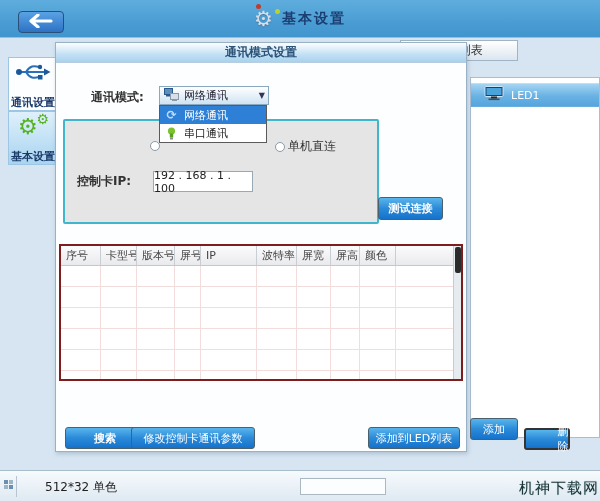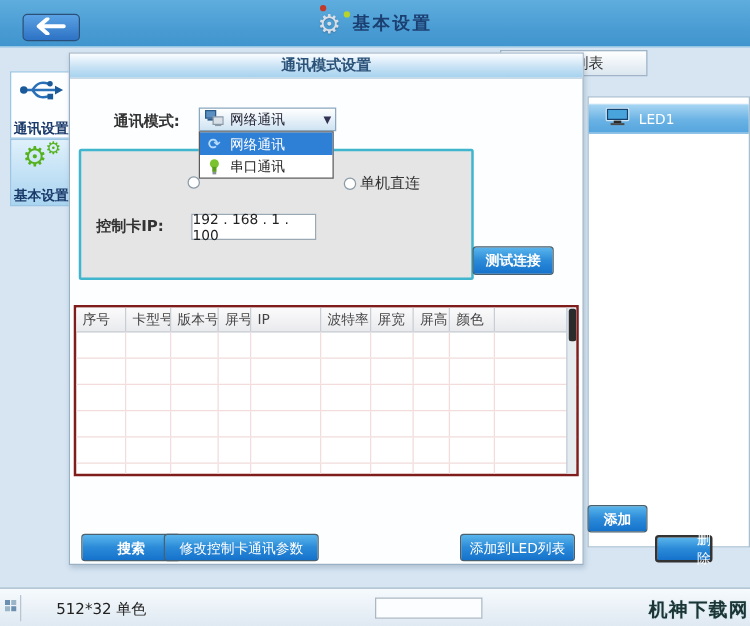--- a/index.html
+++ b/index.html
@@ -95,35 +95,35 @@
   .cfill { flex:1; border-right:none; }
   .vscroll { position:absolute; right:0; top:0; width:8px; height:100%;
              background:#e6ebf0; border-left:1px solid #c0ccd6; cursor:pointer; }
   .vscroll .thumb { position:absolute; left:1px; top:1px; width:6px; height:26px; background:#2b2b2b; border-radius:2px; }
 
   .search-btn { position:absolute; left:9px; top:384px; width:80px; height:22px;font-weight:bold; }
   .modify-btn { position:absolute; left:75px; top:384px; width:124px; height:22px; }
   .addled-btn { position:absolute; left:312px; top:384px; width:92px; height:22px; }
 
   
-  .add-btn { position:absolute; left:470px; top:404px; width:48px; height:22px; z-index:11;font-weight:bold; }
+  .add-btn { position:absolute; left:470px; top:418px; width:48px; height:22px; z-index:11; }
   .del-btn { position:absolute; left:524px; top:428px; width:46px; height:22px; z-index:11; border:2px solid #333;padding-left:32px; }
 
   
   .statusbar { position:absolute; left:0; top:470px; width:600px; height:31px;
                background:linear-gradient(#f6fafd,#dfe9f2); border-top:1px solid #a8bccb; }
   .sb-icon { position:absolute; left:4px; top:9px; width:10px; height:10px; }
   .sb-icon i { position:absolute; width:4px; height:4px; background:#6a8fb0; }
   .sb-icon i:nth-child(2){ left:5px; background:#9ab4c8; } .sb-icon i:nth-child(3){ top:5px; background:#9ab4c8; }
   .sb-icon i:nth-child(4){ left:5px; top:5px; }
   .sb-sep { position:absolute; left:16px; top:5px; width:1px; height:21px; background:#b8c4cf; }
   .sb-res { position:absolute; left:45px; top:8px; font-size:12px; color:#222; }
   .sb-box { position:absolute; left:300px; top:7px; width:86px; height:17px; background:#fbfdfe; border:1px solid #aab8c4; }
   .sb-time { position:absolute; left:452px; top:8px; font-size:12px; color:#222; white-space:nowrap; }
-  .watermark { position:absolute; right:1px; bottom:3px; z-index:50; font-size:15px; font-weight:bold;
+  .watermark { position:absolute; right:1px; bottom:3px; z-index:50; font-size:15px; font-weight:normal;
                color:#1c3434; letter-spacing:1px; text-shadow:0 0 1px #9fc7cf; }
 </style>
 </head>
 <body>
 
 <div class="screen">
 
   <div class="topbar">
     <div class="back-btn">
       <span>

